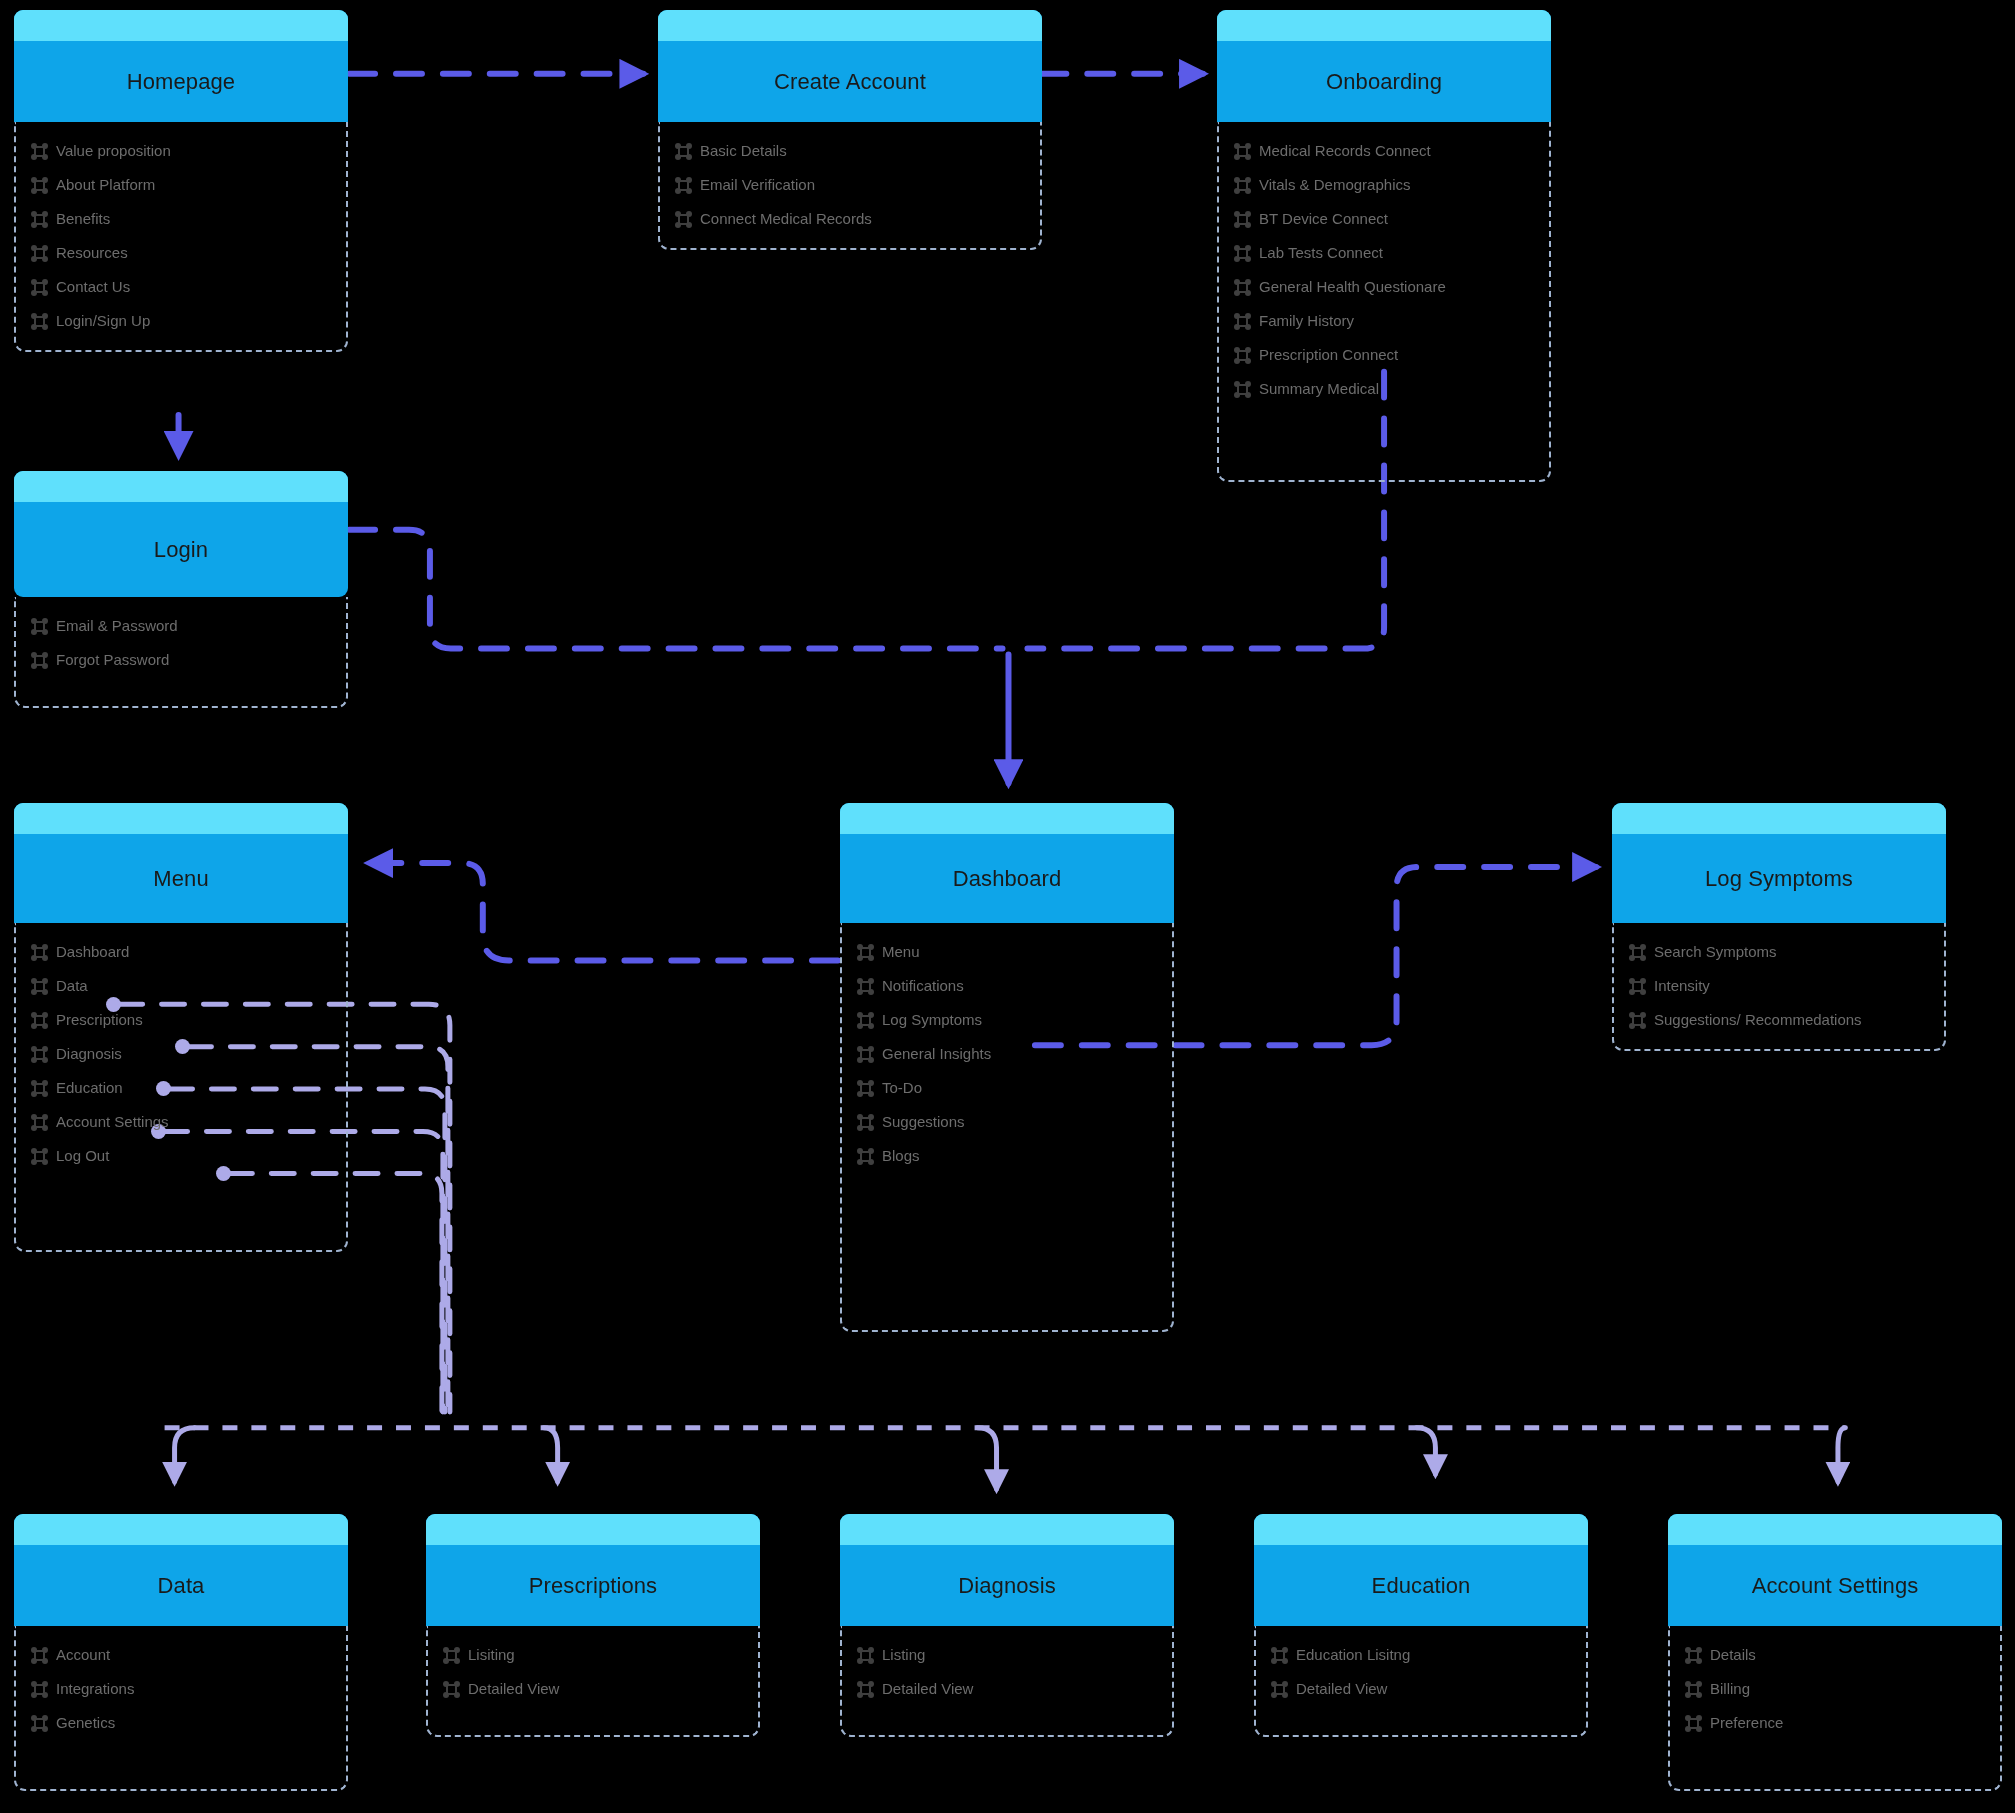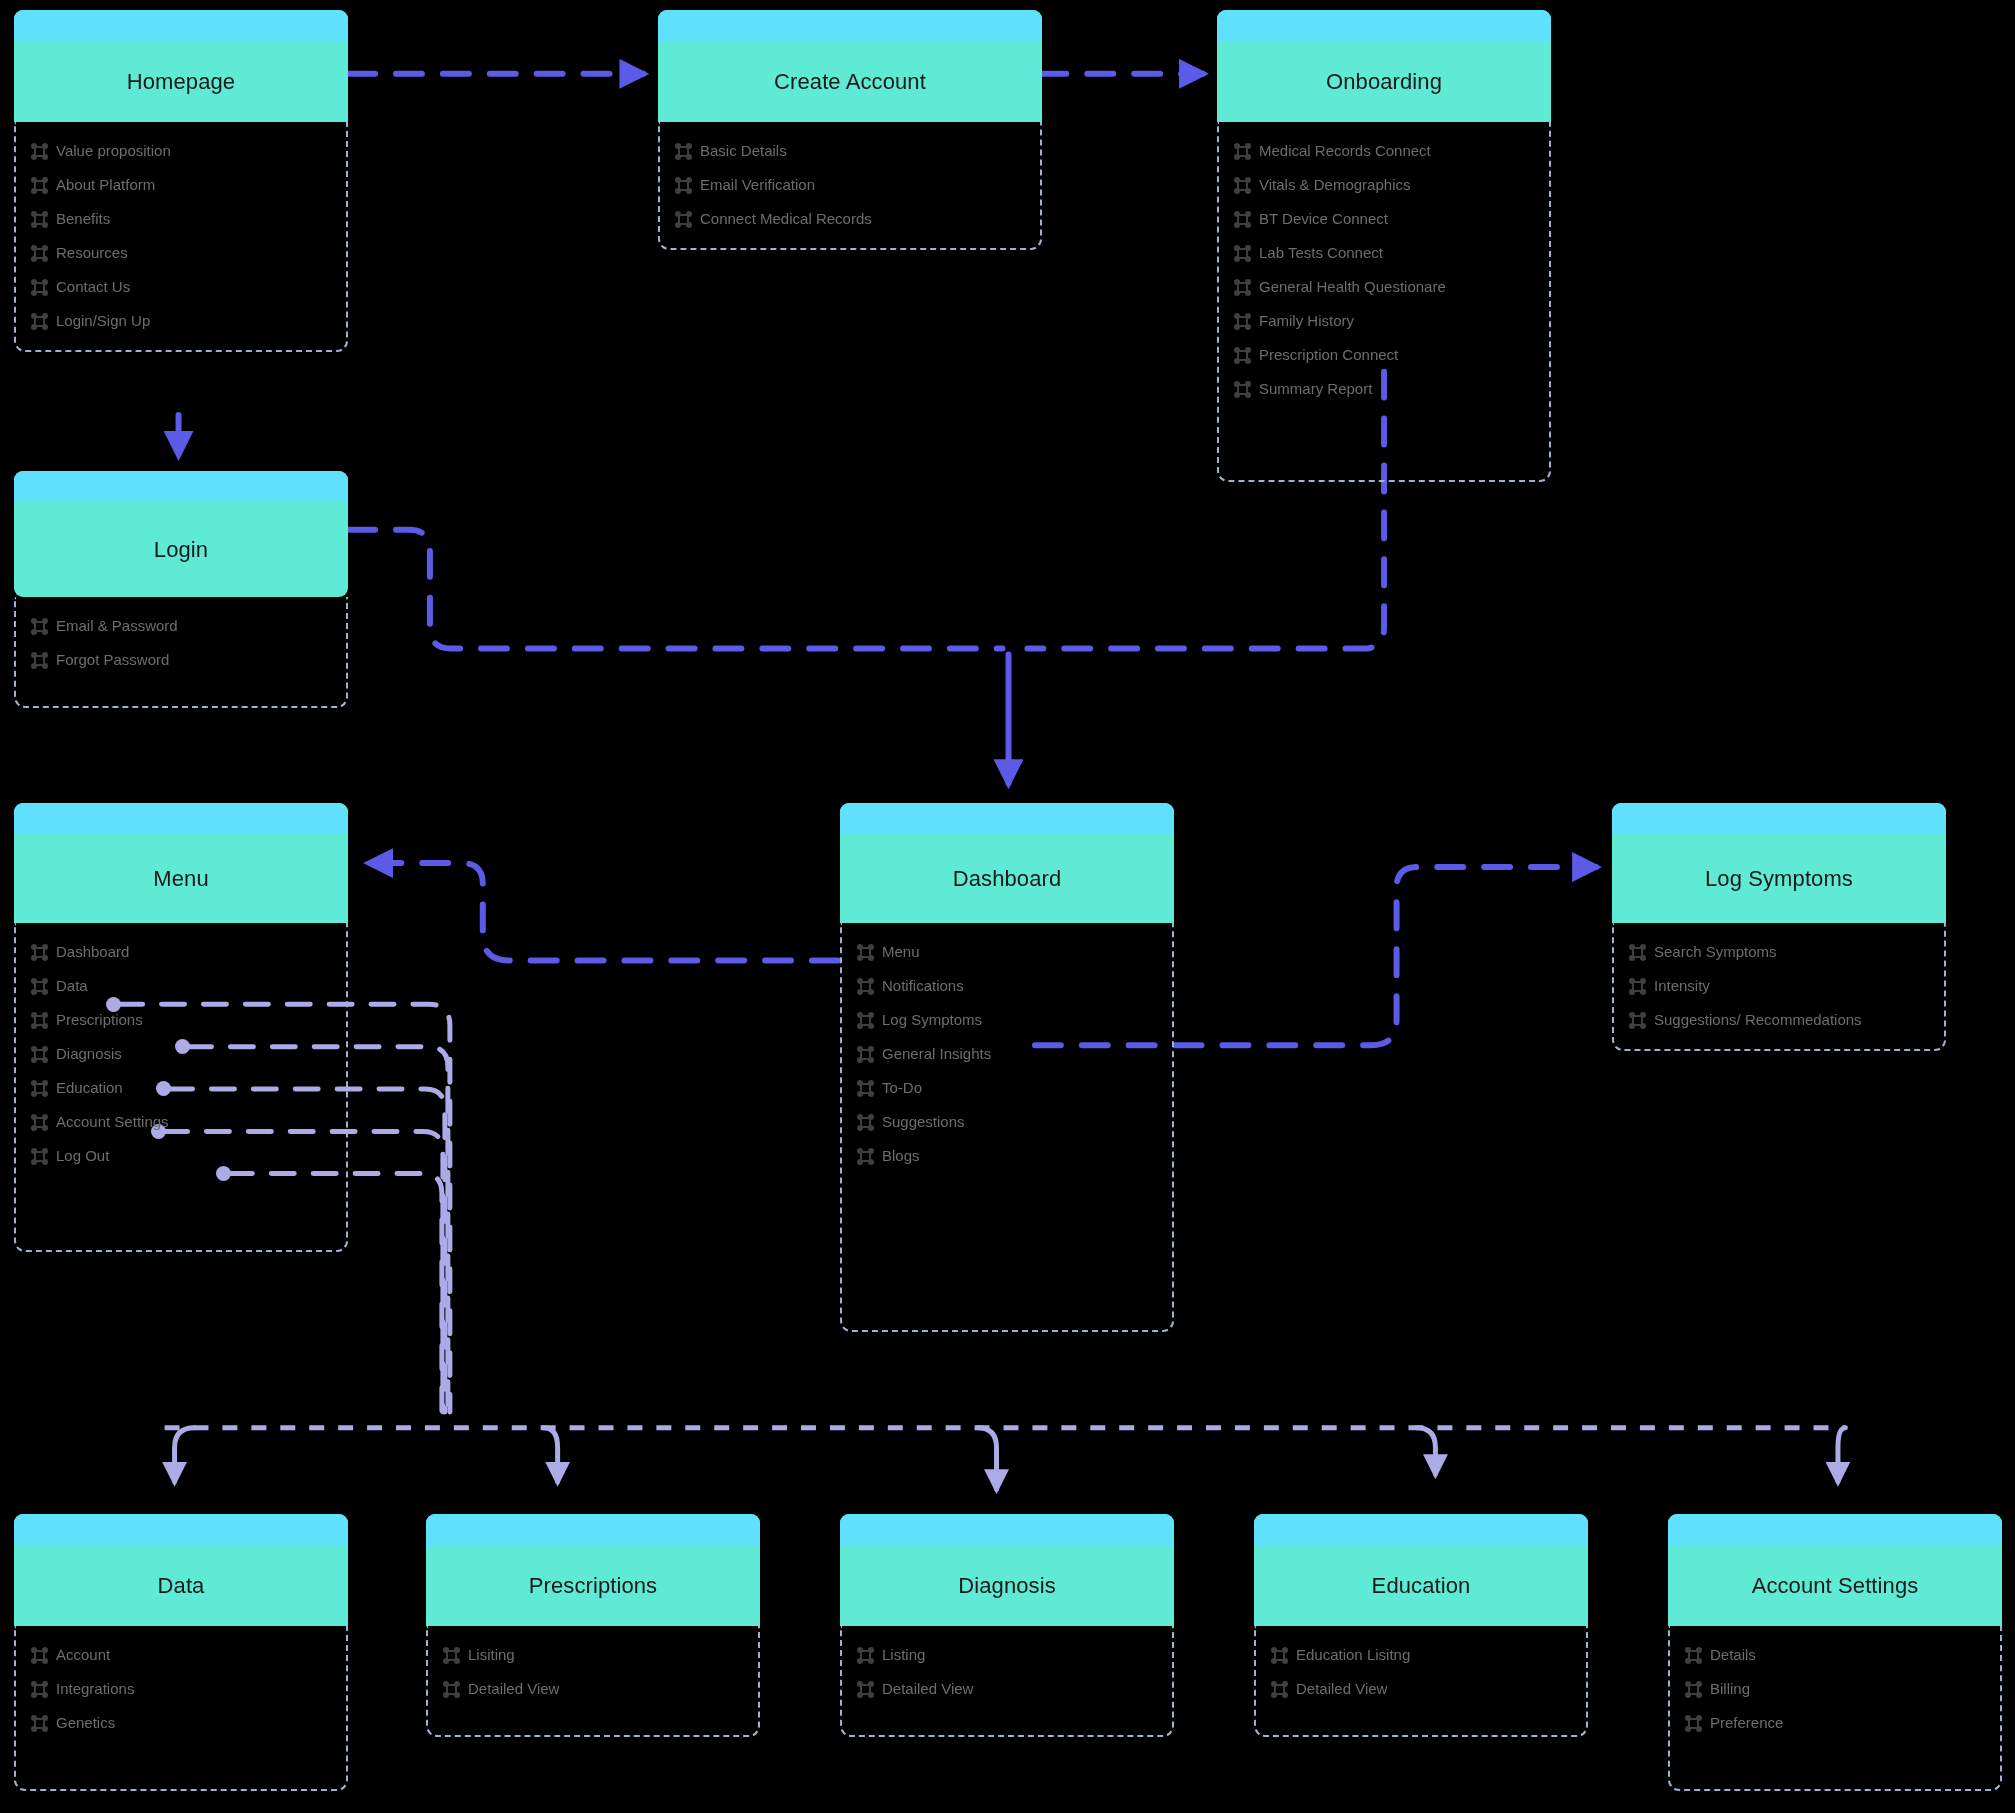--- a/index.html
+++ b/index.html
@@ -2,21 +2,21 @@
 <html style="font-size:8px"><head>
 <meta charset="utf-8">
 <style>
   html,body{margin:0;padding:0;background:#000;}
   body{width:2015px;height:1814px;position:relative;overflow:hidden;
        font-family:"Liberation Sans","DejaVu Sans",sans-serif;}
   #stage{position:absolute;left:0;top:0;width:2015px;height:1814px;background:#000;}
 
   
   .card{position:absolute;}
-  .card-head{background:#5eead4;border-radius:9px 9px 0 0;overflow:hidden;
+  .card-head{background:#0ea5e9;border-radius:9px 9px 0 0;overflow:hidden;
              display:flex;flex-direction:column;}
   .card-bar{background:#5fe0fc;width:100%;}
   .card-title-wrap{flex:1;display:flex;align-items:center;justify-content:center;}
   .card-title{color:#1a1a1a;font-size:22px;font-weight:400;letter-spacing:0.1px;
               text-align:center;line-height:1.15;}
   .card-body{border:2.5px dashed #9fb3d0;border-top:none;border-radius:0 0 11px 11px;
              background:transparent;box-sizing:border-box;}
   .card-body-inner{padding:18px 0 18px 0;}
   .row{display:flex;align-items:flex-start;gap:8px;padding:0 0 0 15px;
        min-height:22px;margin-bottom:12px;position:relative;}
@@ -291,21 +291,21 @@
               <span class="row-label">Prescription Connect</span>
             </div>
             <div class="row">
               <span class="cmp-icon">
                 <span class="sq"></span>
                 <i class="tl"></i>
                 <i class="tr"></i>
                 <i class="bl"></i>
                 <i class="br"></i>
               </span>
-              <span class="row-label">Summary Report</span>
+              <span class="row-label">Summary Medical</span>
             </div>
           </div>
         </div>
       </div>
       <div class="card" style="left: 14px; top: 471px; width: 334px;">
         <div class="card-head" style="height: 126px; border-radius: 9px;">
           <div class="card-bar" style="height: 31px;"></div>
           <div class="card-title-wrap">
             <div class="card-title">Login</div>
           </div>

